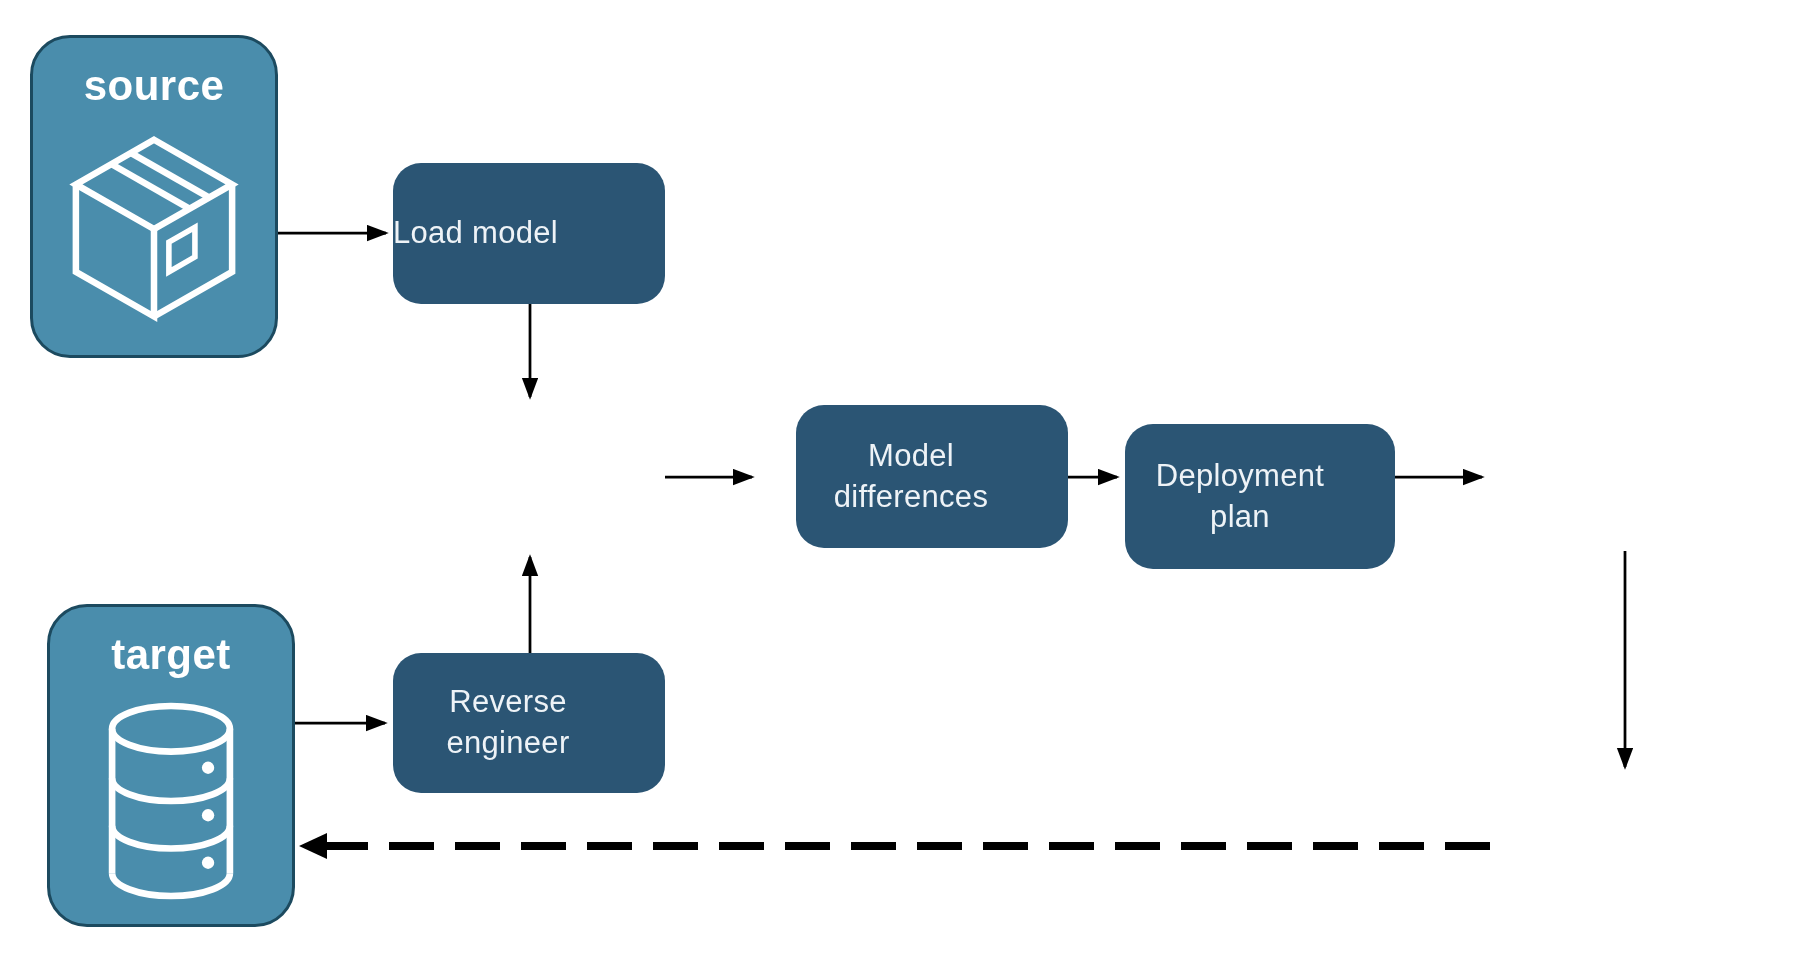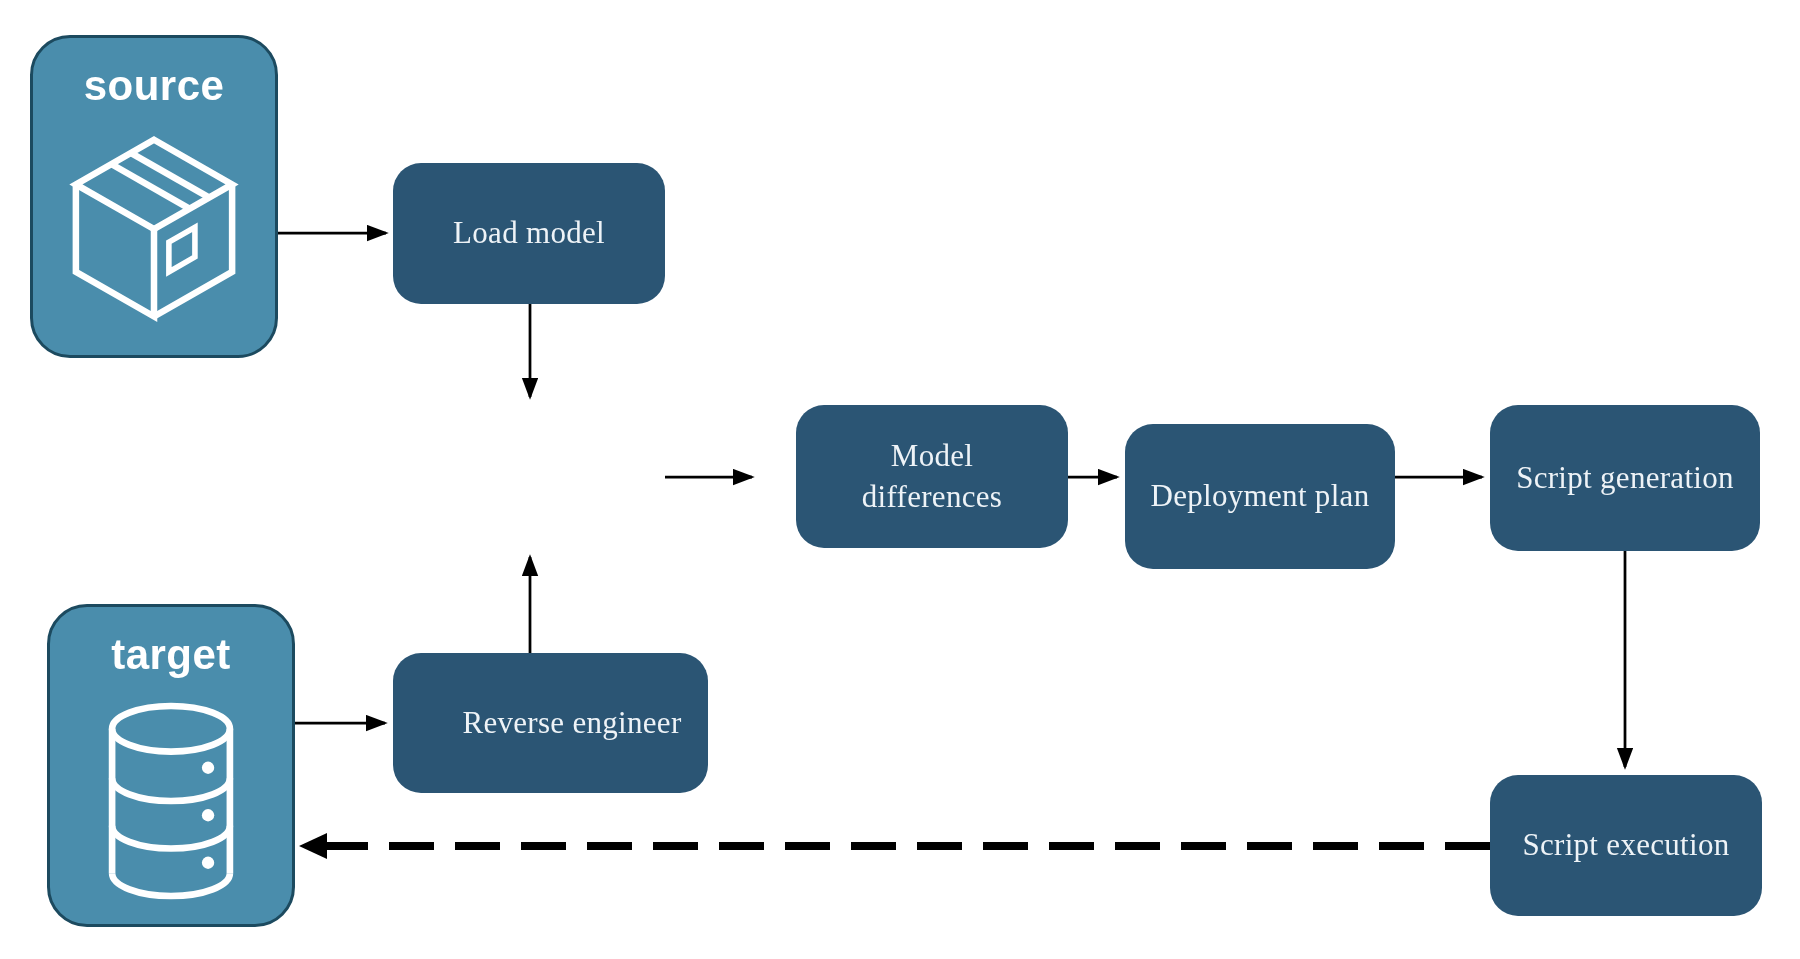--- a/index.html
+++ b/index.html
@@ -15,23 +15,22 @@
     overflow: hidden;
     border-radius: 22px;
   }
   
   .node {
     position: absolute;
     background: var(--node-fill, #2b5574);
     border-radius: 28px;
     display: flex;
     align-items: center;
-    justify-content: center;
+    justify-content: flex-start;
     text-align: center;
-    font-family: Liberation Serif, serif;
   }
   .node-label {
     color: var(--node-text, #eef3f7);
     font-size: 31px;
     line-height: 1.32;
     letter-spacing: 0.3px;
     max-width: 230px;
   }
   
   .container-node {
@@ -133,25 +132,19 @@
 
 
   <div class="node" style="left:796px; top:405px; width:272px; height:143px;">
     <span class="node-label">Model differences</span>
   </div>
 
   <div class="node" style="left:1125px; top:424px; width:270px; height:145px;">
     <span class="node-label">Deployment plan</span>
   </div>
 
-  <div class="node" style="left:1490px; top:405px; width:270px; height:146px;">
-    <span class="node-label">Script generation</span>
-  </div>
 
-  <div class="node" style="left:393px; top:653px; width:272px; height:140px;padding-left:43px;">
+  <div class="node" style="left:393px; top:653px; width:272px; height:140px;">
     <span class="node-label">Reverse engineer</span>
   </div>
 
-  <div class="node" style="left:1490px; top:775px; width:272px; height:141px;">
-    <span class="node-label">Script execution</span>
-  </div>
 
 </div>
 
 </body></html>

